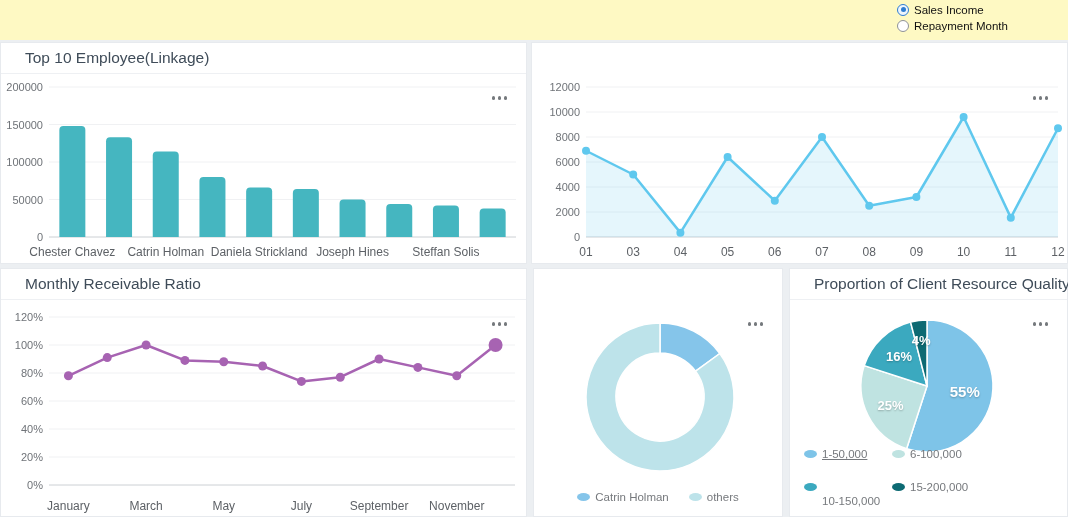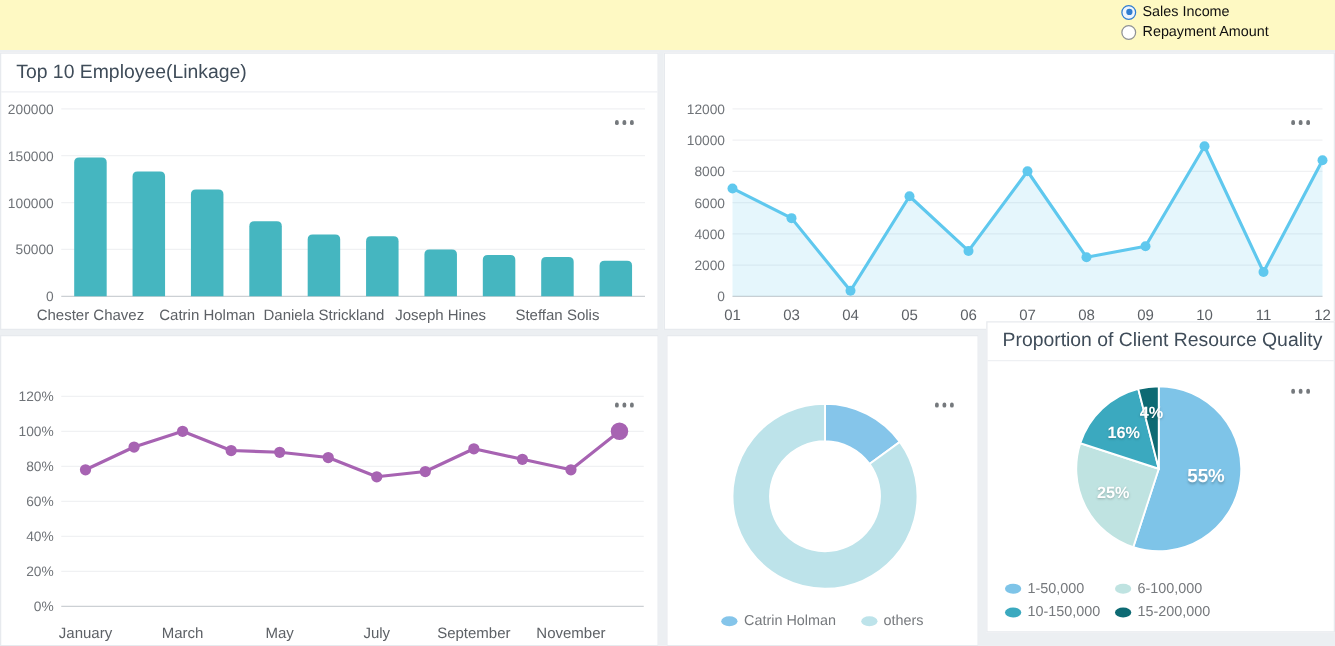--- a/index.html
+++ b/index.html
@@ -7,21 +7,21 @@
        font-family:"Liberation Sans",sans-serif;background:#fff}
   .board{position:absolute;left:0;top:40px;right:0;bottom:0;background:#eceff2}
   .topbar{position:absolute;left:0;top:0;width:100%;height:40px;background:#fef9c3}
   .radio-group{position:absolute;left:897px;top:2px;display:flex;flex-direction:column;gap:1px}
   .radio{display:flex;align-items:center;gap:5px;font-size:11.5px;color:#101010;height:15px;cursor:pointer}
   .rb{width:12px;height:12px;border-radius:50%;border:1px solid #8f9296;background:#fff;
       box-sizing:border-box;position:relative;flex:none}
   .rb.checked{border-color:#2f7dd1;background:#eef5fd}
   .rb.checked::after{content:"";position:absolute;inset:2.5px;background:#2f7dd1;border-radius:50%}
   .card{position:absolute;background:#fff;border:1px solid #e7eaee;box-sizing:border-box}
-  .card-h{height:30px;border-bottom:1px solid #eef0f3;display:flex;align-items:center;padding:0 12px}
+  .card-h{height:30px;border-bottom:1px solid #eef0f3;display:flex;align-items:center;padding:0 24px}
   .card-title{font-size:15.5px;color:#3f4c59;white-space:nowrap}
   .chart{position:absolute;left:0;top:31px;right:0;bottom:0}
   .more{position:absolute;top:50px;right:16px;display:flex;gap:2.5px;cursor:pointer;padding:3px}
   .more i{width:3.5px;height:3.5px;border-radius:50%;background:#75797d}
   .legend{position:absolute;display:flex;font-size:11.5px;color:#76797d;align-items:center}
   .legend-donut{left:0;right:0;bottom:13px;justify-content:center;gap:20px}
   .legend-pie{left:14px;right:4px;bottom:9px;flex-wrap:wrap;row-gap:7px}
   .legend-pie .lg-item{width:88px}
   .lg-item{display:flex;align-items:center;gap:5px;cursor:pointer}
   .lg-sw{width:13px;height:8px;border-radius:50%;flex:none}
@@ -37,21 +37,21 @@
 <div class="board"></div>
 
 <div class="topbar">
   <div class="radio-group">
     <label class="radio">
       <span class="rb checked"></span>
       <span>Sales Income</span>
     </label>
     <label class="radio">
       <span class="rb"></span>
-      <span>Repayment Amount</span>
+      <span>Repayment Month</span>
     </label>
   </div>
 </div>
 
 <section class="card" style="left:0;top:42px;width:527px;height:222px">
   <header class="card-h">
     <span class="card-title">Top 10 Employee(Linkage)</span>
   </header>
   <div class="chart" id="chart1">
       <svg width="525" height="190">
@@ -133,20 +133,23 @@
       </svg>
     </div>
   <div class="more">
       <i></i>
       <i></i>
       <i></i>
     </div>
 </section>
 
 <section class="card" style="left:0;top:268px;width:527px;height:249px">
+  <header class="card-h">
+    <span class="card-title">Monthly Receivable Ratio</span>
+  </header>
   <div class="chart" id="chart3">
       <svg width="527" height="218">
         <line x1="48" x2="514" y1="185" y2="185" stroke="#ccd0d4" stroke-width="1"></line>
         <text x="42" y="189" text-anchor="end" class="tick">0%</text>
         <line x1="48" x2="514" y1="157" y2="157" stroke="#f0f1f3" stroke-width="1"></line>
         <text x="42" y="161" text-anchor="end" class="tick">20%</text>
         <line x1="48" x2="514" y1="129" y2="129" stroke="#f0f1f3" stroke-width="1"></line>
         <text x="42" y="133" text-anchor="end" class="tick">40%</text>
         <line x1="48" x2="514" y1="101" y2="101" stroke="#f0f1f3" stroke-width="1"></line>
         <text x="42" y="105" text-anchor="end" class="tick">60%</text>
@@ -201,48 +204,48 @@
         <em style="font-style: normal;">others</em>
       </span>
     </div>
   <div class="more">
       <i></i>
       <i></i>
       <i></i>
     </div>
 </section>
 
-<section class="card" style="left:789px;top:257px;width:279px;height:249px">
+<section class="card" style="left:789px;top:268px;width:279px;height:249px">
   <header class="card-h">
     <span class="card-title">Proportion of Client Resource Quality</span>
   </header>
   <div class="chart" id="chart5">
       <svg width="279" height="218">
         <path d="M137 86 L137 20 A66 66 0 1 1 116.60487837125345 148.76973007548014 Z" fill="#7ec4e8" stroke="#fff" stroke-width="1.5"></path>
         <text x="174.80870967798188" y="96.98831132174004" text-anchor="middle" class="plab plab-big">55%</text>
         <path d="M137 86 L116.60487837125345 148.76973007548014 A66 66 0 0 1 74.23026992451986 65.60487837125348 Z" fill="#bfe3e1" stroke="#fff" stroke-width="1.5"></path>
         <text x="100.54001303021198" y="109.57729124934227" text-anchor="middle" class="plab">25%</text>
         <path d="M137 86 L74.23026992451986 65.60487837125348 A66 66 0 0 1 120.58646744711955 22.073511365510356 Z" fill="#3ba9bf" stroke="#fff" stroke-width="1.5"></path>
         <text x="108.98833242539807" y="61.17060376591583" text-anchor="middle" class="plab">16%</text>
         <path d="M137 86 L120.58646744711955 22.073511365510356 A66 66 0 0 1 136.99999999999997 20 Z" fill="#0d6a73" stroke="#fff" stroke-width="1.5"></path>
         <text x="131.20960460932912" y="45.16430079927113" text-anchor="middle" class="plab">4%</text>
       </svg>
     </div>
   <div class="legend legend-pie" id="legend5">
       <span class="lg-item">
         <i class="lg-sw" style="background: rgb(126, 196, 232);"></i>
-        <em style="font-style: normal;">1-50,000</em>
+        <em style="font-style: normal; text-decoration: underline;">1-50,000</em>
       </span>
       <span class="lg-item">
         <i class="lg-sw" style="background: rgb(191, 227, 225);"></i>
         <em style="font-style: normal;">6-100,000</em>
       </span>
       <span class="lg-item">
         <i class="lg-sw" style="background: rgb(59, 169, 191);"></i>
-        <em style="font-style: normal;">10-150,000</em>
+        <em style="font-style: normal; margin-top: 28px;">10-150,000</em>
       </span>
       <span class="lg-item">
         <i class="lg-sw" style="background: rgb(13, 106, 115);"></i>
         <em style="font-style: normal;">15-200,000</em>
       </span>
     </div>
   <div class="more">
       <i></i>
       <i></i>
       <i></i>

